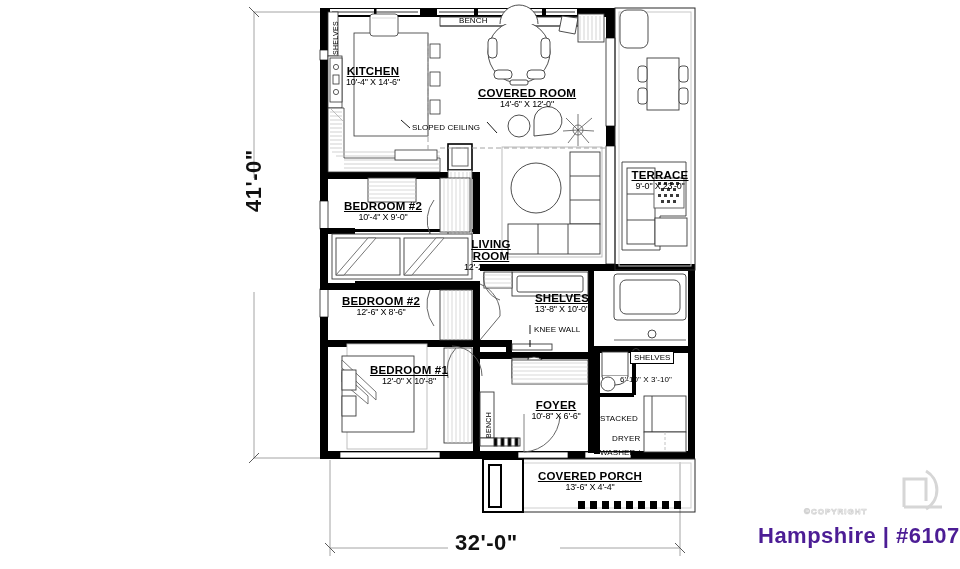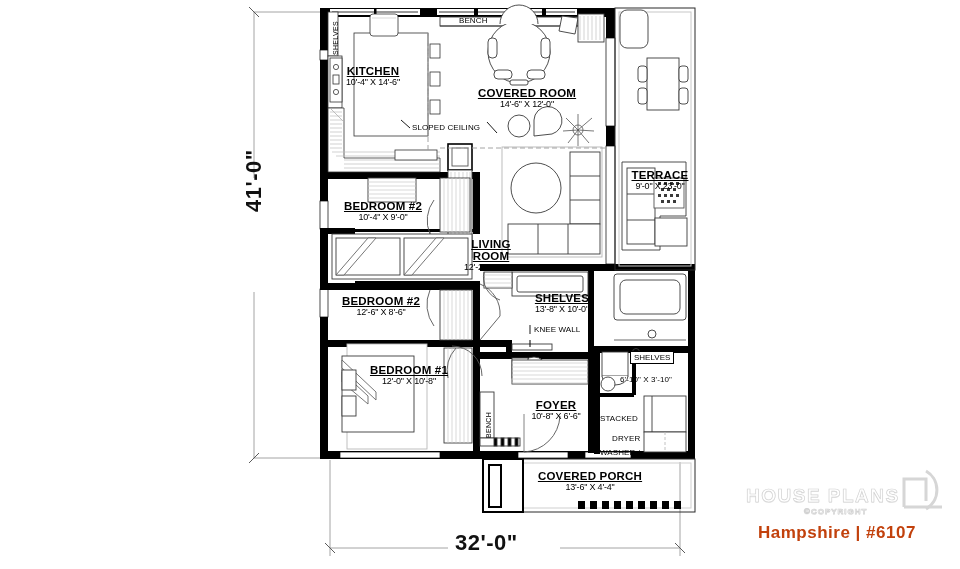--- a/index.html
+++ b/index.html
@@ -27,22 +27,22 @@
          transform:rotate(-90deg);transform-origin:left top;}
 
   
   #logo{position:absolute;left:746px;top:463px;width:205px;height:95px;}
   .lg-line{font-weight:bold;letter-spacing:1.5px;color:#ffffff;
            -webkit-text-stroke:0.7px #d2d2d2;text-shadow:0 1px 0 #e9e9e9;}
   #lg1{position:absolute;left:14px;top:2px;font-size:19px;}
   #lg2{position:absolute;left:0px;top:22px;font-size:19px;}
   #lg3{position:absolute;left:58px;top:44px;font-size:8px;letter-spacing:1px;}
   #lg-mark{position:absolute;left:150px;top:0px;width:60px;height:52px;}
-  #lg-title{position:absolute;left:12px;top:60px;font-size:17px;font-weight:bold;
-            color:#c2410c;letter-spacing:0.5px;white-space:nowrap;}
+  #lg-title{position:absolute;left:12px;top:60px;font-size:22px;font-weight:bold;
+            color:#4c1d95;letter-spacing:0.5px;white-space:nowrap;}
 </style>
 </head>
 <body>
 
 <svg id="plan" viewBox="0 0 960 569">
 
   <g stroke="#9a9a9a" stroke-width="0.9" fill="none">
 
     <line x1="254" y1="12" x2="254" y2="178"></line>
     <line x1="254" y1="292" x2="254" y2="458"></line>
@@ -531,21 +531,20 @@
 
 <div class="note" style="left:620px;top:375px;">6'-10" X 3'-10"</div>
 
 <div class="note" style="left:600px;top:414px;">STACKED</div>
 <div class="note" style="left:600px;top:424px;margin-top:24px;">WASHER /</div>
 <div class="note" style="left:600px;top:434px;margin-left:12px;">DRYER</div>
 
 <div class="vnote" style="left:485px;top:438px;">BENCH</div>
 
 <div id="logo">
-  <div class="lg-line" id="lg2">HOUSE PLANS</div>
   <div class="lg-line" id="lg3">©COPYRIGHT</div>
   <svg id="lg-mark" viewBox="0 0 60 52">
     <path d="M8 44 L8 16 L30 16 L30 38" fill="none" stroke="#d6d6d6" stroke-width="3"></path>
     <path d="M30 8 A22 22 0 0 1 30 46" fill="none" stroke="#d6d6d6" stroke-width="3"></path>
     <path d="M8 44 L46 44" fill="none" stroke="#d6d6d6" stroke-width="3"></path>
   </svg>
   <div id="lg-title">Hampshire | #6107</div>
 </div>
 
 </body></html>

